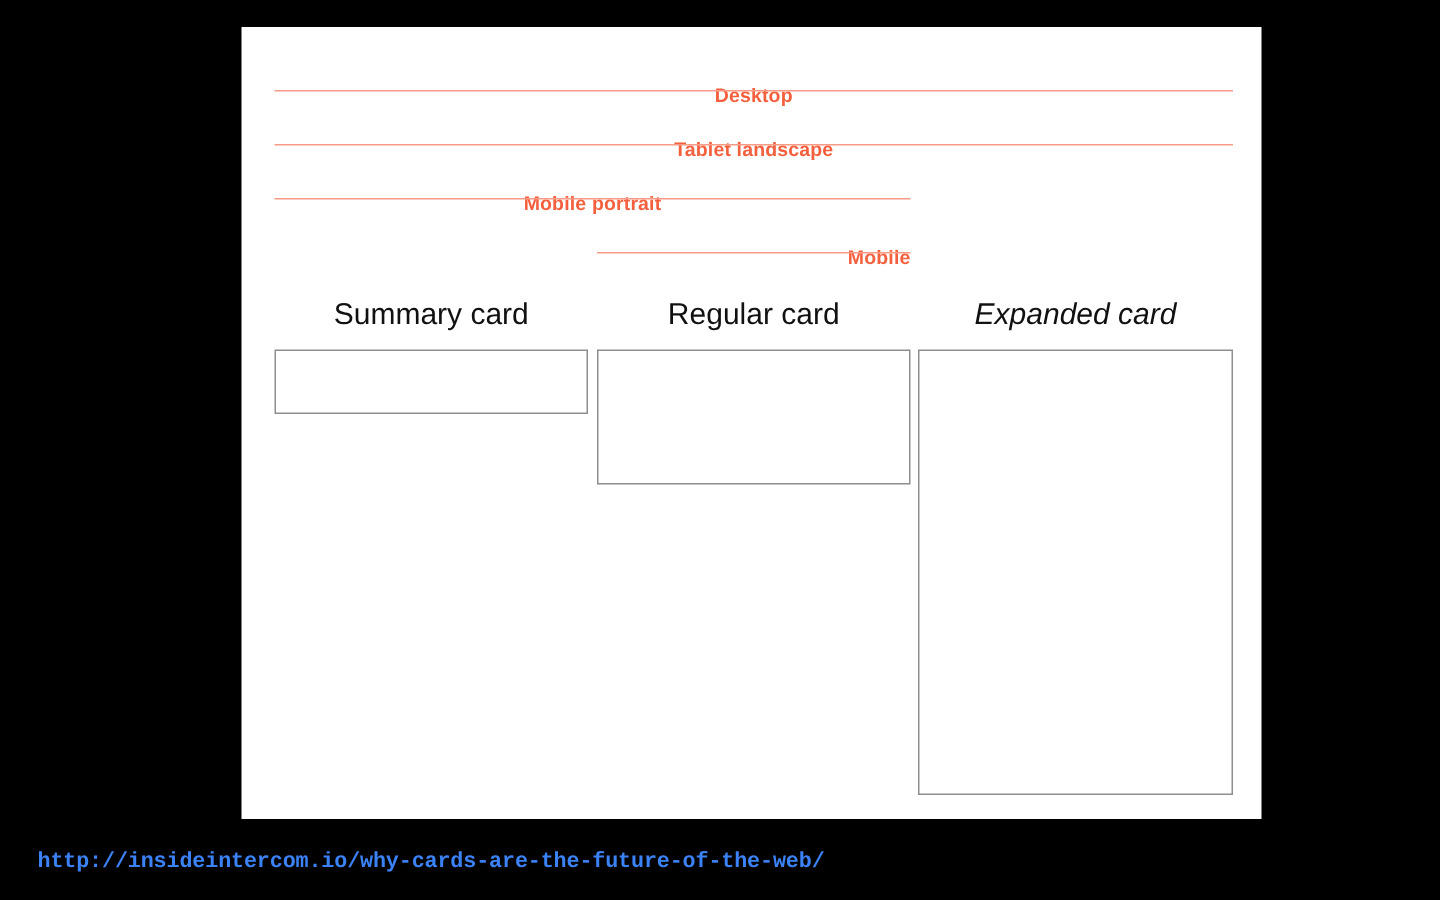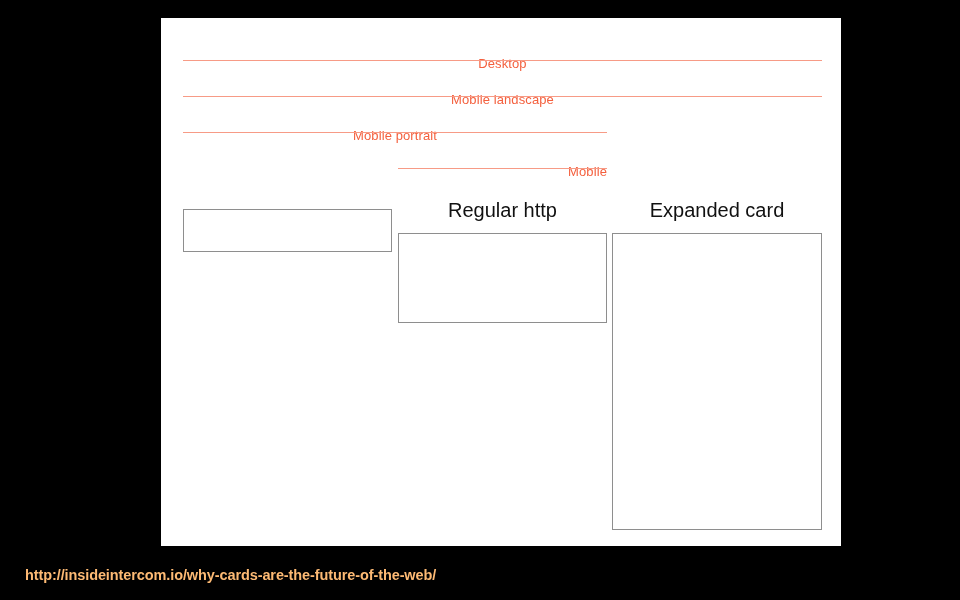--- a/index.html
+++ b/index.html
@@ -26,20 +26,21 @@
     background: #ffffff;
   }
 
   
   #breakpoints {
     position: absolute;
     left: 0;
     top: 0;
     width: 614px;
     height: 160px;
+    font-weight: bold;
   }
   .breakpoint-row {
     position: absolute;
     left: 0;
     width: 680px;
   }
   .breakpoint-label {
     position: absolute;
     text-align: center;
     color: #f4603e;
@@ -95,77 +96,78 @@
   }
   .card-box {
     box-sizing: border-box;
     border: 1.3px solid #8e8e8e;
     background: #ffffff;
     margin-top: 11px;
   }
 
   #card-column-summary  { left: 22px;  width: 209px; }
   #card-column-regular  { left: 237px; width: 209px; }
-  #card-column-expanded { left: 451px; width: 210px; }
+  #card-column-expanded { left: 451px; width: 210px; font-style: italic; }
 
   #card-box-summary  { width: 209px; height: 43px;  }
   #card-box-regular  { width: 209px; height: 90px;  }
   #card-box-expanded { width: 210px; height: 297px; }
 
   
   #source-url {
     position: absolute;
     left: 25px;
     top: 566px;
-    color: #fdba74;
-    font-family: Liberation Sans, sans-serif;
+    color: #3b82f6;
+    font-family: Liberation Mono, monospace;
     font-size: 14.5px;
     font-weight: bold;
     letter-spacing: -0.1px;
     line-height: 18px;
     white-space: nowrap;
   }
 </style>
 </head>
 <body>
 
 <div id="slide-canvas">
 
   <div id="breakpoints">
 
     <div class="breakpoint-row" id="breakpoint-row-desktop">
       <div class="breakpoint-label">Desktop</div>
       <div class="breakpoint-rule"></div>
     </div>
 
     <div class="breakpoint-row" id="breakpoint-row-tablet-landscape">
-      <div class="breakpoint-label">Mobile landscape</div>
+      <div class="breakpoint-label">Tablet landscape</div>
       <div class="breakpoint-rule"></div>
     </div>
 
     <div class="breakpoint-row" id="breakpoint-row-tablet-portrait">
       <div class="breakpoint-label">Mobile portrait</div>
       <div class="breakpoint-rule"></div>
     </div>
 
     <div class="breakpoint-row" id="breakpoint-row-mobile">
       <div class="breakpoint-label">Mobile</div>
       <div class="breakpoint-rule"></div>
     </div>
 
   </div>
 
   <div id="cards">
 
     <div class="card-column" id="card-column-summary">
+      <div class="card-title">Summary card</div>
       <div class="card-box" id="card-box-summary"></div>
     </div>
 
     <div class="card-column" id="card-column-regular">
-      <div class="card-title">Regular http</div>
+      <div class="card-title">Regular card</div>
       <div class="card-box" id="card-box-regular"></div>
     </div>
 
     <div class="card-column" id="card-column-expanded">
       <div class="card-title">Expanded card</div>
       <div class="card-box" id="card-box-expanded"></div>
     </div>
 
   </div>
 

